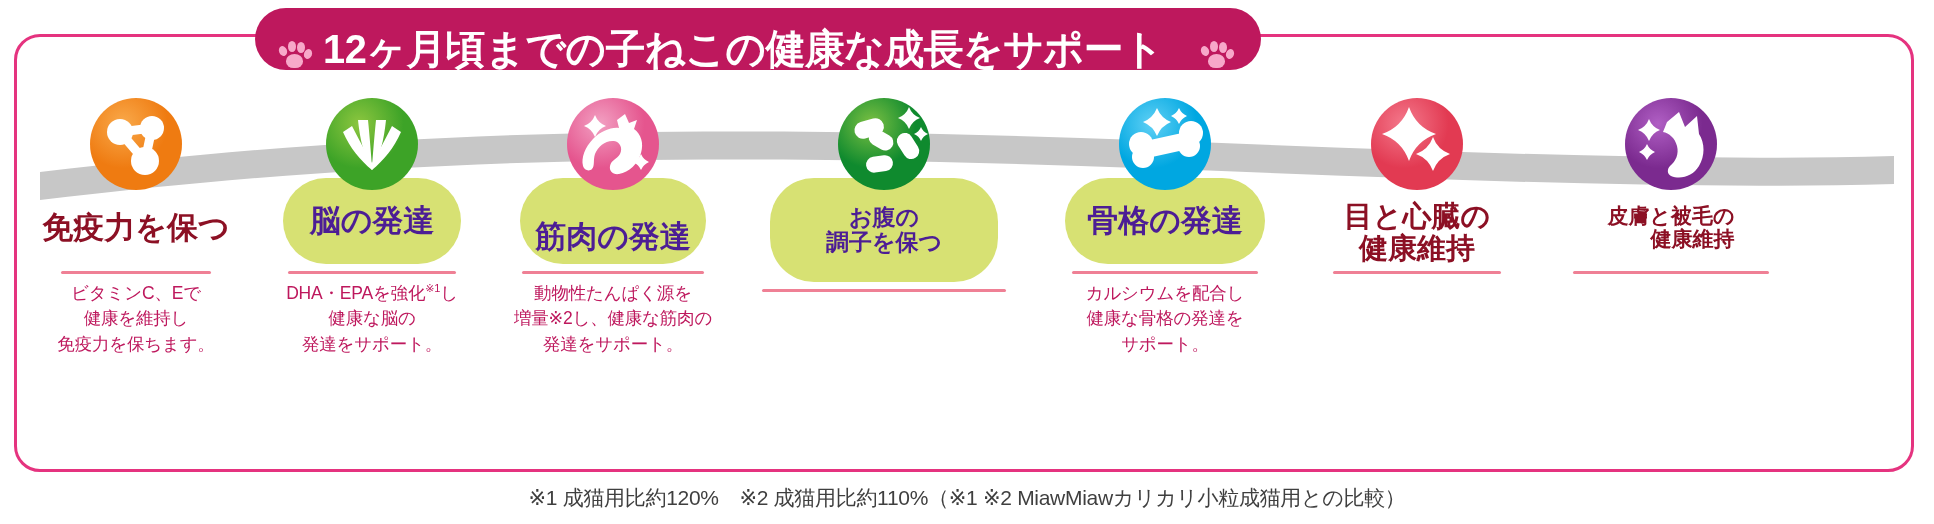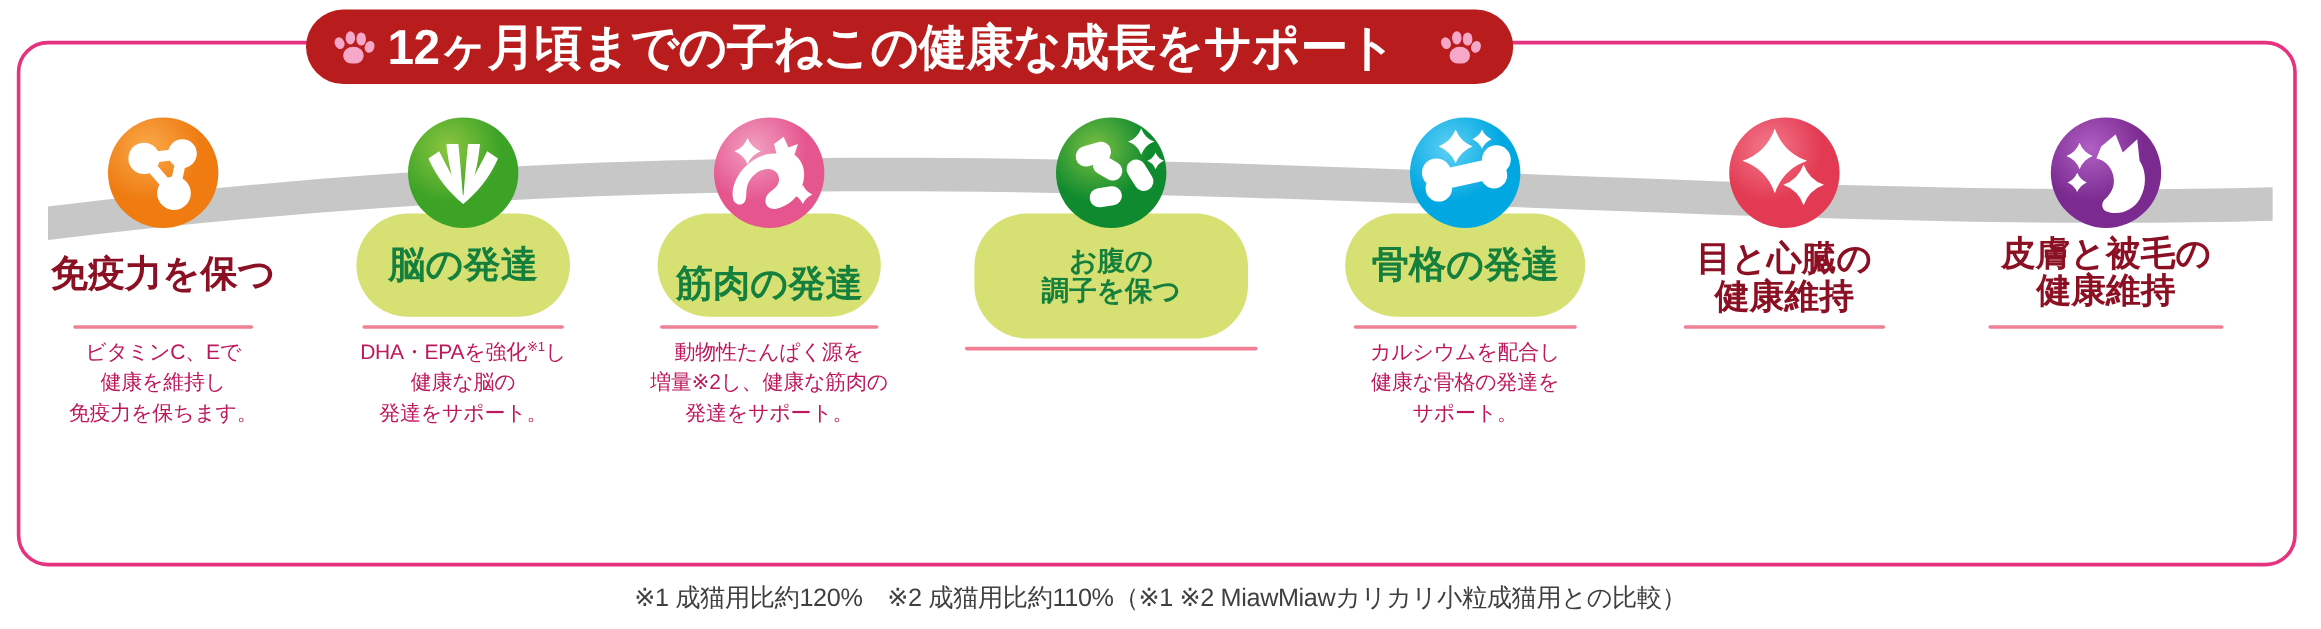--- a/index.html
+++ b/index.html
@@ -40,35 +40,35 @@
   .paw .t2{width:8px;height:11px;left:11px;top:3px;}
   .paw .t3{width:8px;height:11px;left:20px;top:4px;}
   .paw .t4{width:8px;height:10px;left:27px;top:11px;transform:rotate(20deg);}
 
   
   #band{position:absolute;left:40px;top:120px;width:1854px;height:90px;}
 
   
   #cols{
     position:absolute;left:18px;top:96px;width:1898px;height:340px;
-    display:flex;align-items:flex-start;gap:14px;
+    display:flex;align-items:flex-start;
   }
   .col{position:relative;display:flex;flex-direction:column;align-items:center;}
 
   .icon-wrap{position:relative;width:96px;height:96px;z-index:3;}
   .icon-wrap svg{display:block;width:96px;height:96px;}
 
   .title-slot{
     position:relative;z-index:2;margin-top:-14px;
     display:flex;align-items:center;justify-content:center;
     box-sizing:border-box;
   }
   .title-slot.pill{background:#d7e173;border-radius:44px;}
   .title{
-    color:#15803d;font-weight:bold;font-size:31px;line-height:1.08;
+    color:#4c1d95;font-weight:bold;font-size:31px;line-height:1.08;
     text-align:center;white-space:pre-line;letter-spacing:0px;
   }
   .title.plain{color:#8c1024;}
 
   .rule{height:3px;background:#ef8095;border-radius:2px;margin-top:7px;}
 
   .desc{
     color:#be185d;font-size:17.5px;line-height:1.45;text-align:center;
     white-space:pre-line;margin-top:7px;letter-spacing:-0.2px;
   }
@@ -81,21 +81,21 @@
     white-space:nowrap;
   }
 </style>
 </head>
 <body>
 
 <div id="frame" style="border-color: rgb(229, 51, 127);">
   <div id="banner-gap"></div>
 </div>
 
-<div id="banner" style="background: #b91c1c;">
+<div id="banner" style="background: #be185d; align-items: flex-end;">
   <span class="paw">
     <i class="pad" style="background: rgb(247, 168, 201);"></i>
       <i class="t1" style="background: rgb(247, 168, 201);"></i>
       <i class="t2" style="background: rgb(247, 168, 201);"></i>
       <i class="t3" style="background: rgb(247, 168, 201);"></i>
       <i class="t4" style="background: rgb(247, 168, 201);"></i>
   </span>
   <span class="btitle">12ヶ月頃までの子ねこの健康な成長をサポート</span>
   <span class="paw">
     <i class="pad" style="background: rgb(247, 168, 201);"></i>
@@ -275,20 +275,20 @@
               <stop offset="100%" stop-color="#7b2a8f"></stop>
             </radialGradient>
           </defs>
           <circle cx="48" cy="48" r="46" fill="url(#g6)"></circle>
           <path d="M56,16 L62,31 L74,20 L76,38 C82,47 82,60 76,70 C70,80 58,84 48,80 C44,78 44,73 47,70 C53,65 56,58 54,50 C52,42 46,37 40,36 L44,26 Z" fill="#fff"></path>
           <path d="M26,23 Q29,31 37,34 Q29,37 26,45 Q23,37 15,34 Q23,31 26,23 Z" fill="#fff"></path>
           <path d="M24,48 Q26.4,53.6 32,56 Q26.4,58.4 24,64 Q21.6,58.4 16,56 Q21.6,53.6 24,48 Z" fill="#fff"></path>
         </svg>
       </div>
       <div class="title-slot" style="height: 86px; padding-top: 14px;">
-        <div class="title plain" style="font-size: 29px;">皮膚と被毛の
+        <div class="title plain" style="font-size: 21px; text-align: right;">皮膚と被毛の
 健康維持</div>
       </div>
       <div class="rule" style="width: 196px;"></div>
     </div>
   </div>
 
 <div id="footnote">※1 成猫用比約120%　※2 成猫用比約110%（※1 ※2 MiawMiawカリカリ小粒成猫用との比較）</div>
 
 </body></html>

